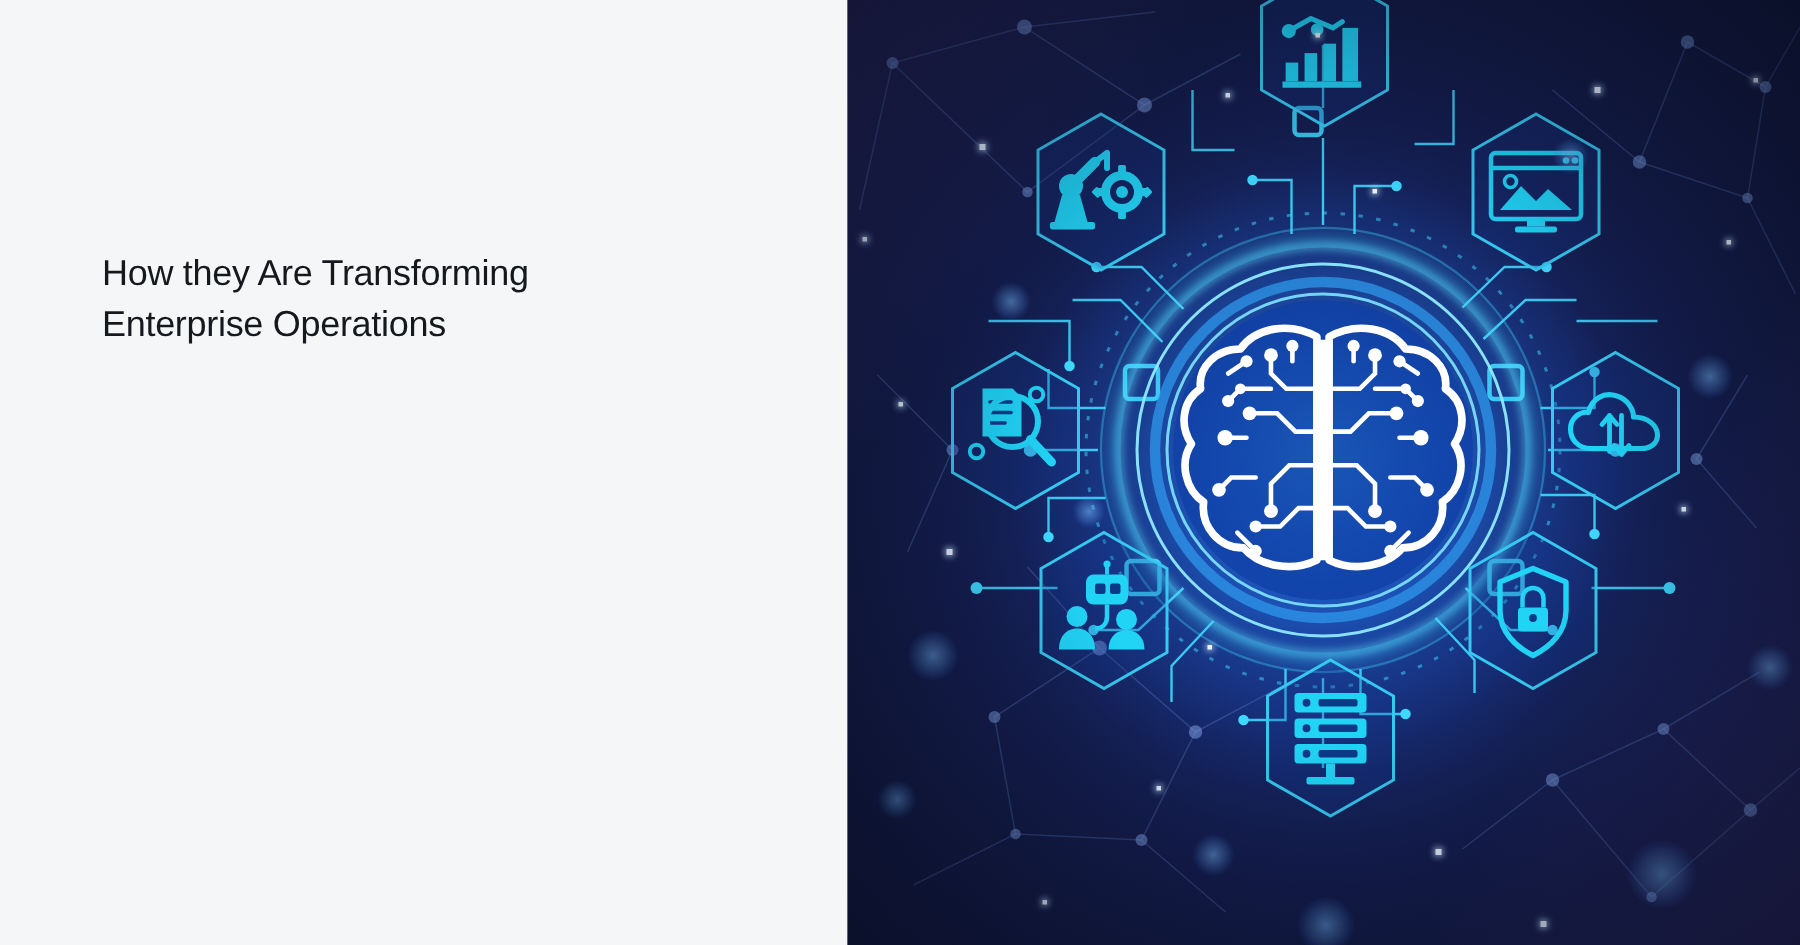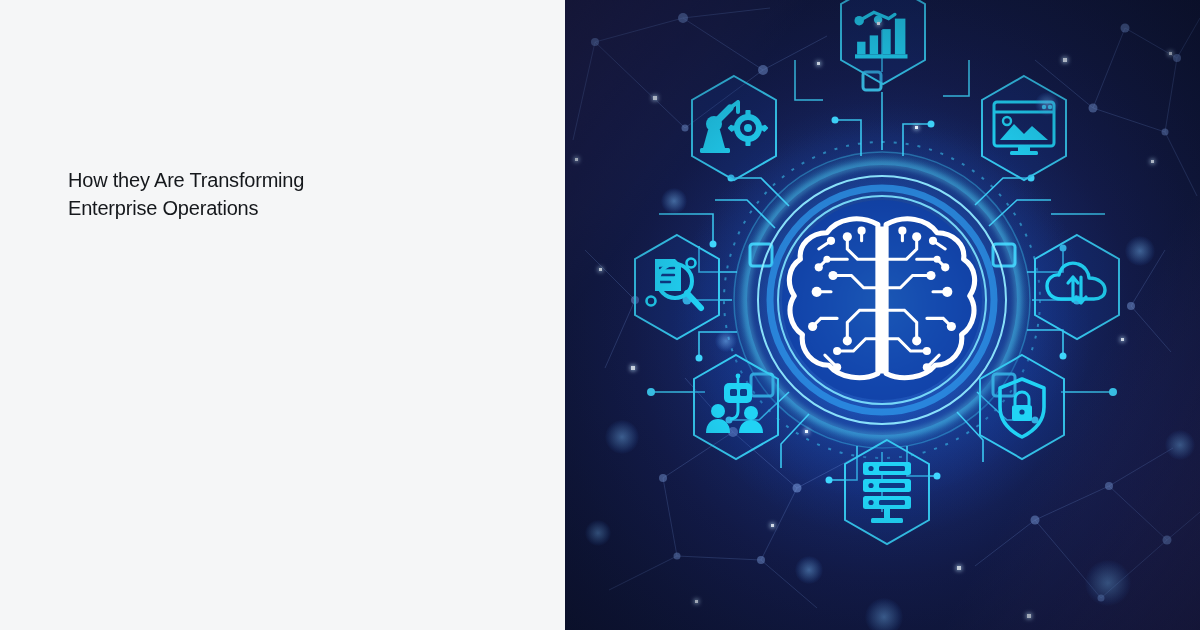--- a/index.html
+++ b/index.html
@@ -32,21 +32,21 @@
   .headline {
     font-size: 58px;
     line-height: 1.32;
     font-weight: 700;
     letter-spacing: -0.5px;
     color: #12a5e8;
     white-space: pre-line;
   }
   .subhead {
     margin-top: 26px;
-    font-size: 20px;
+    font-size: 24px;
     line-height: 1.42;
     font-weight: 400;
     letter-spacing: -0.2px;
     color: #15181c;
     white-space: pre-line;
   }
 
   
   .hero {
     position: relative;

